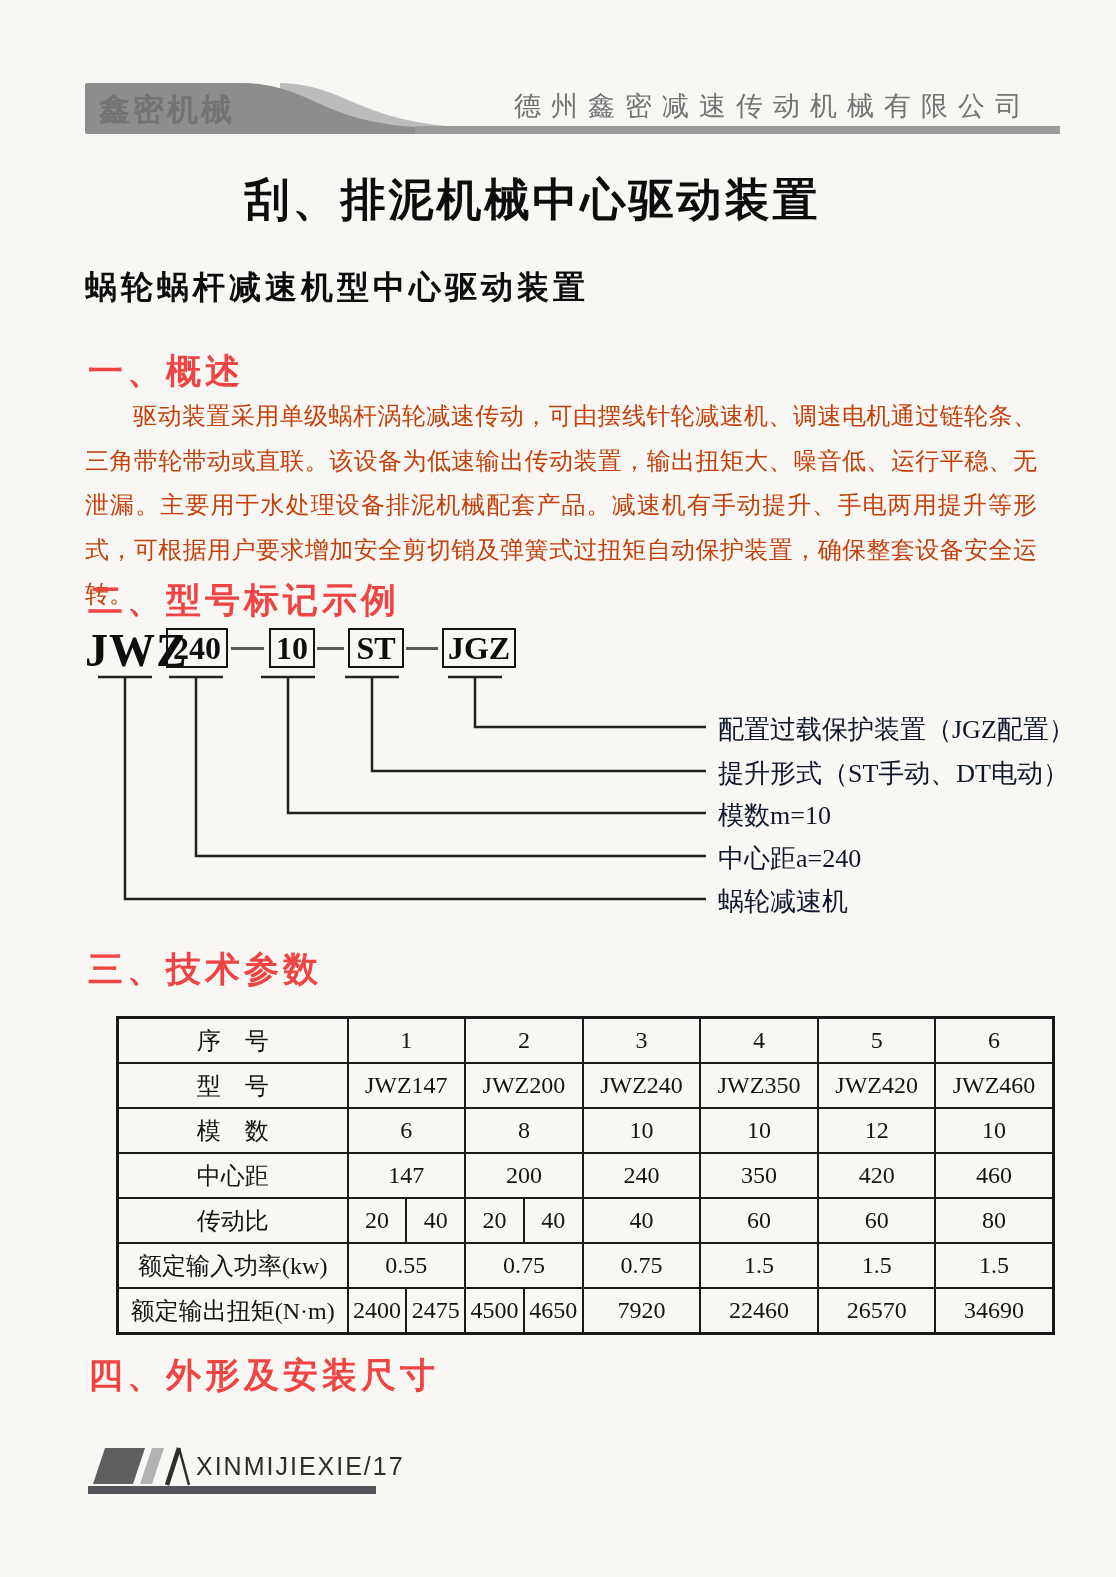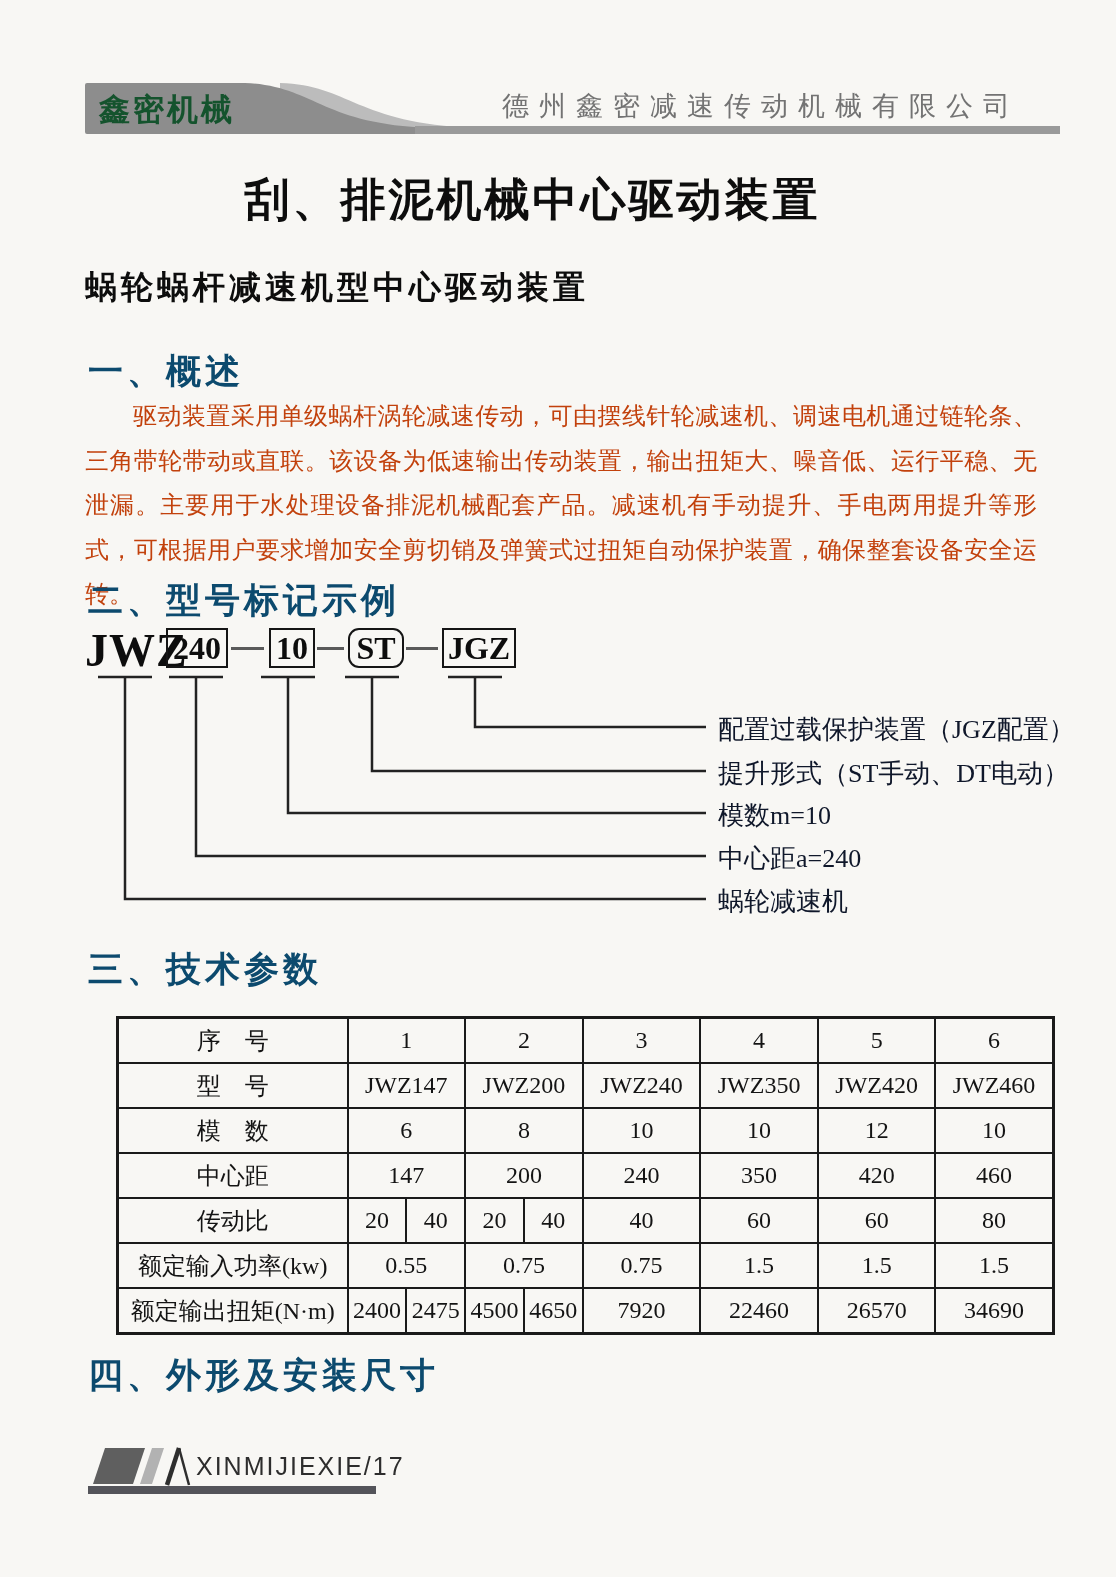--- a/index.html
+++ b/index.html
@@ -5,40 +5,40 @@
   html,body{margin:0;padding:0;}
   body{background:#e9e8e6;font-family:"Liberation Serif","DejaVu Serif",serif;}
   #page{
     position:relative;width:1116px;height:1577px;margin:0 auto;
     background:#f8f7f4;color:#171717;overflow:hidden;
   }
   
   #header-art{position:absolute;left:85px;top:83px;}
   #logo-text{
     position:absolute;left:99px;top:89px;width:140px;
-    color:#14532d;font-family:"DejaVu Sans","Liberation Sans",sans-serif;
+    color:#737373;font-family:"DejaVu Sans","Liberation Sans",sans-serif;
     font-weight:bold;font-size:31px;letter-spacing:3px;white-space:nowrap;
   }
   #company-name{
-    position:absolute;right:96px;top:88px;
+    position:absolute;right:84px;top:88px;
     color:#737373;font-family:Liberation Sans, sans-serif;
     font-size:27px;letter-spacing:10px;white-space:nowrap;font-weight:500;
   }
   
   #doc-title{
     position:absolute;left:0;top:170px;width:1065px;text-align:center;
     font-size:45px;font-weight:bold;letter-spacing:3px;color:#0d0d0d;
   }
   #doc-subtitle{
     position:absolute;left:85px;top:266px;
     font-size:32px;font-weight:bold;letter-spacing:4px;color:#0d0d0d;white-space:nowrap;
   }
   .section-heading{
     position:absolute;left:88px;
-    font-size:35px;font-weight:bold;letter-spacing:4px;color:#0c4a6e;white-space:nowrap;
+    font-size:35px;font-weight:bold;letter-spacing:4px;color:#ef4444;white-space:nowrap;
   }
   #heading-1{top:348px;}
   #heading-2{top:577px;}
   #heading-3{top:946px;}
   #heading-4{top:1352px;}
   
   #overview-text{
     position:absolute;left:85px;top:394px;width:952px;
     font-size:24px;line-height:44.5px;text-align:justify;text-indent:2em;
     color:#c2410c;font-weight:500;
@@ -49,21 +49,21 @@
     position:absolute;left:0;top:2px;font-size:46px;font-weight:bold;
     letter-spacing:1px;color:#0d0d0d;text-align:right;
   }
   .mbox{
     position:absolute;top:6px;height:36px;line-height:36px;
     border:2.5px solid #151515;text-align:center;
     font-size:32px;font-weight:bold;color:#0d0d0d;background:transparent;
   }
   #mbox-0{left:81px;width:58px;}
   #mbox-1{left:184px;width:42px;}
-  #mbox-2{left:263px;width:52px;border-radius:11px;}
+  #mbox-2{left:263px;width:52px;}
   #mbox-3{left:357px;width:70px;}
   .mdash{position:absolute;top:25px;height:3px;background:#5a5a5a;}
   #mdash-0{left:146px;width:33px;}
   #mdash-1{left:232px;width:27px;}
   #mdash-2{left:321px;width:32px;}
   
   #code-diagram{position:absolute;left:85px;top:670px;}
   .code-label{
     position:absolute;left:718px;font-size:26px;color:#0f172a;
     white-space:nowrap;font-weight:500;

